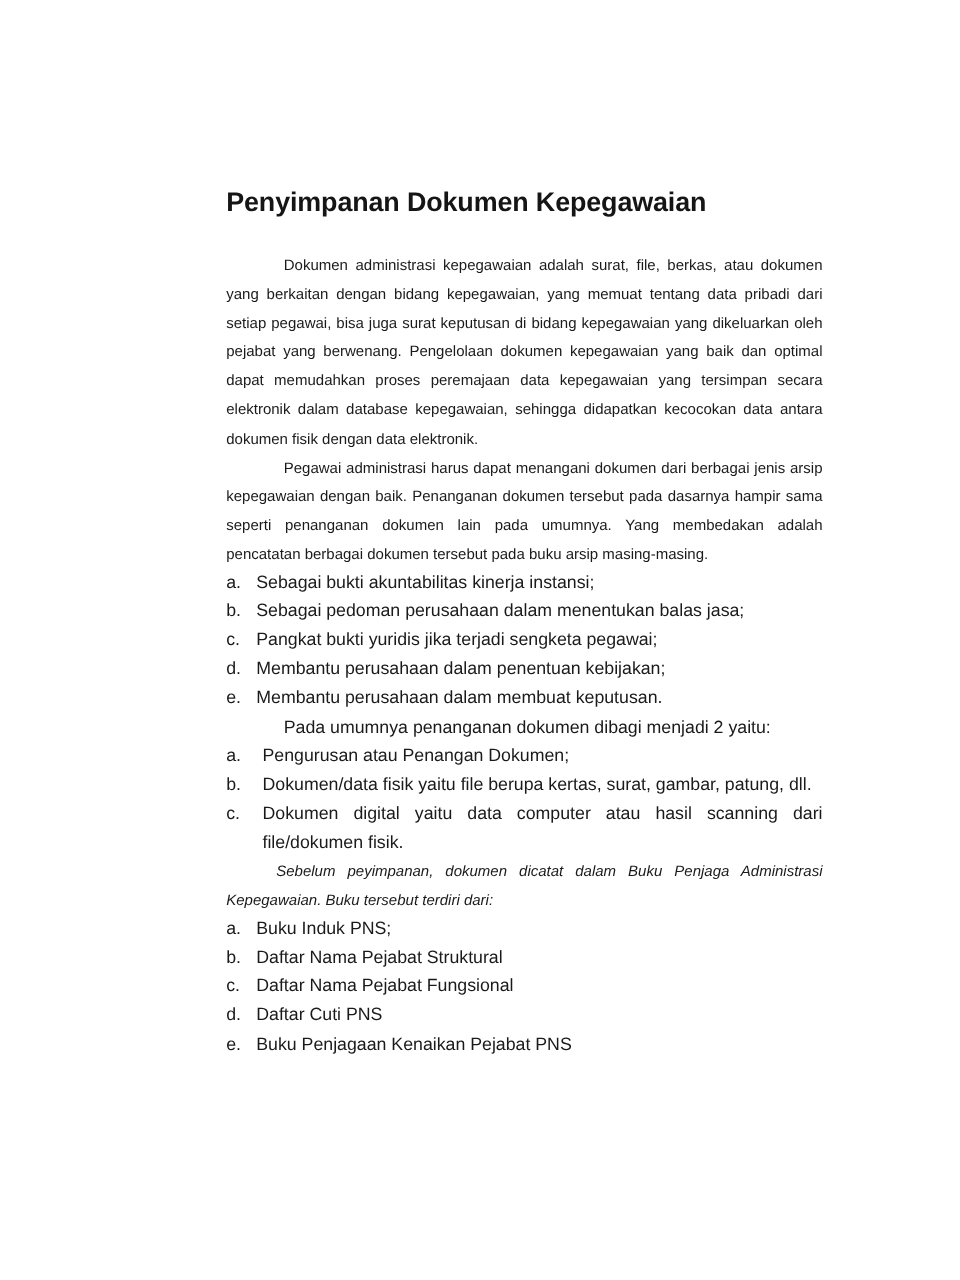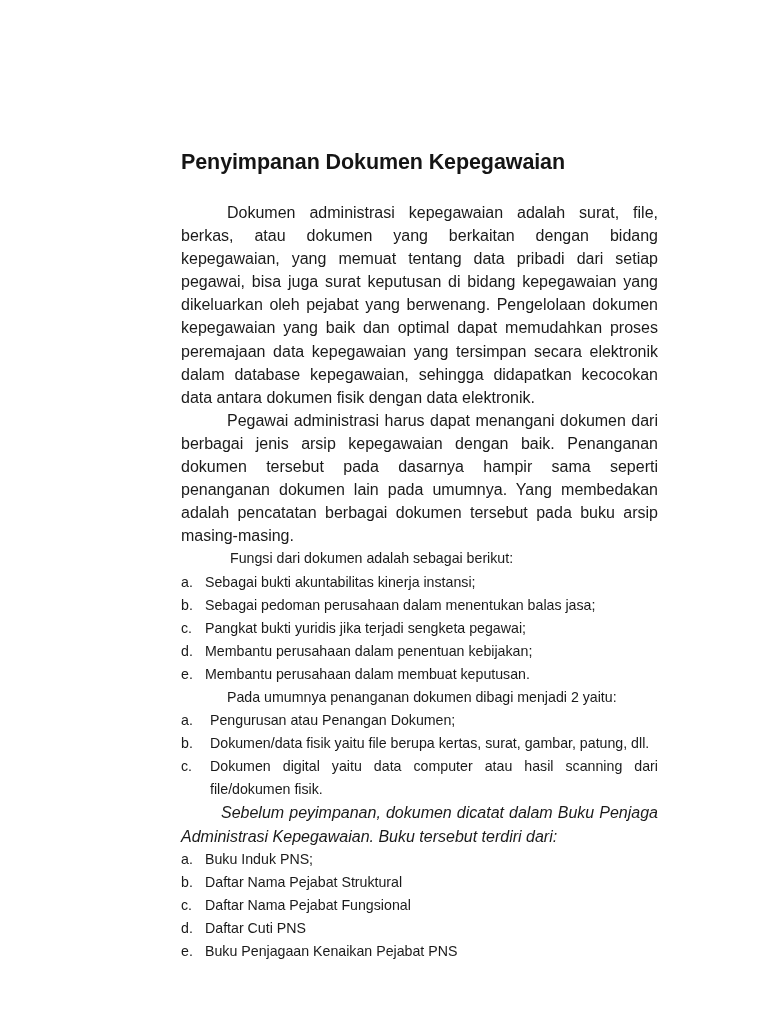--- a/index.html
+++ b/index.html
@@ -31,21 +31,21 @@
   .doc-title {
     font-size: 21.5px;
     font-weight: bold;
     line-height: 26px;
     letter-spacing: -0.1px;
     margin: 0 0 26px 0;
     text-align: left;
     color: #151515;
   }
   .para {
-    font-size: 16px;
+    font-size: 12px;
     line-height: 23.1px;
     text-align: justify;
     text-justify: inter-word;
     margin: 0;
     color: #1a1a1a;
   }
   .para.indent-first {
     text-indent: 46px;
   }
   .para.indent-first-sm {
@@ -103,21 +103,20 @@
 
 <div class="page">
   <div class="content">
 
     <h1 class="doc-title">Penyimpanan Dokumen Kepegawaian</h1>
 
     <p class="para indent-first">Dokumen administrasi kepegawaian adalah surat, file, berkas, atau dokumen yang berkaitan dengan bidang kepegawaian, yang memuat tentang data pribadi dari setiap pegawai, bisa juga surat keputusan di bidang kepegawaian yang dikeluarkan oleh pejabat yang berwenang. Pengelolaan dokumen kepegawaian yang baik dan optimal dapat memudahkan proses peremajaan data kepegawaian yang tersimpan secara elektronik dalam database kepegawaian, sehingga didapatkan kecocokan data antara dokumen fisik dengan data elektronik.</p>
 
     <p class="para indent-first">Pegawai administrasi harus dapat menangani dokumen dari berbagai jenis arsip kepegawaian dengan baik. Penanganan dokumen tersebut pada dasarnya hampir sama seperti penanganan dokumen lain pada umumnya. Yang membedakan adalah pencatatan berbagai dokumen tersebut pada buku arsip masing-masing.</p>
 
-    <p class="lead-line ind49">Fungsi dari dokumen adalah sebagai berikut:</p>
 
     <ol class="alpha">
       <li>
         <span class="marker">a.</span>
         <span class="li-text">Sebagai bukti akuntabilitas kinerja instansi;</span>
       </li>
       <li>
         <span class="marker">b.</span>
         <span class="li-text">Sebagai pedoman perusahaan dalam menentukan balas jasa;</span>
       </li>

